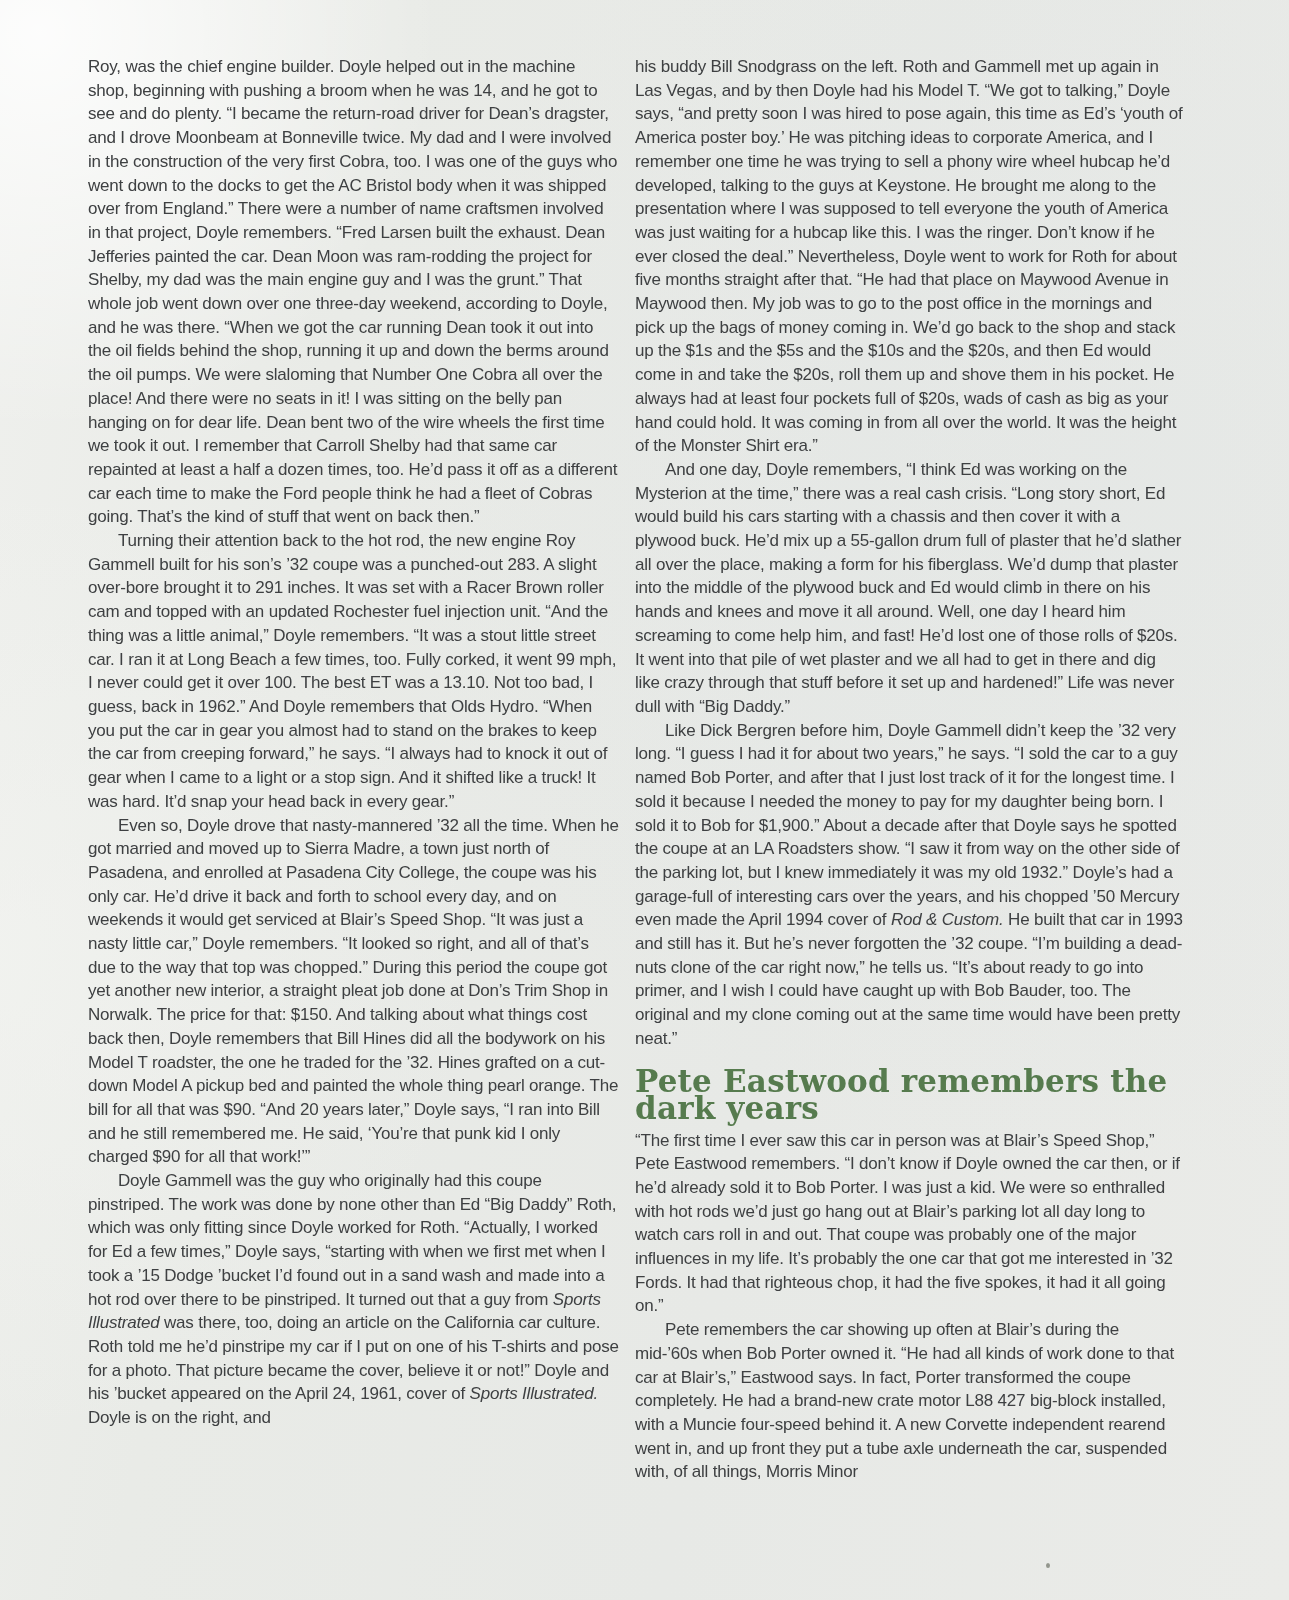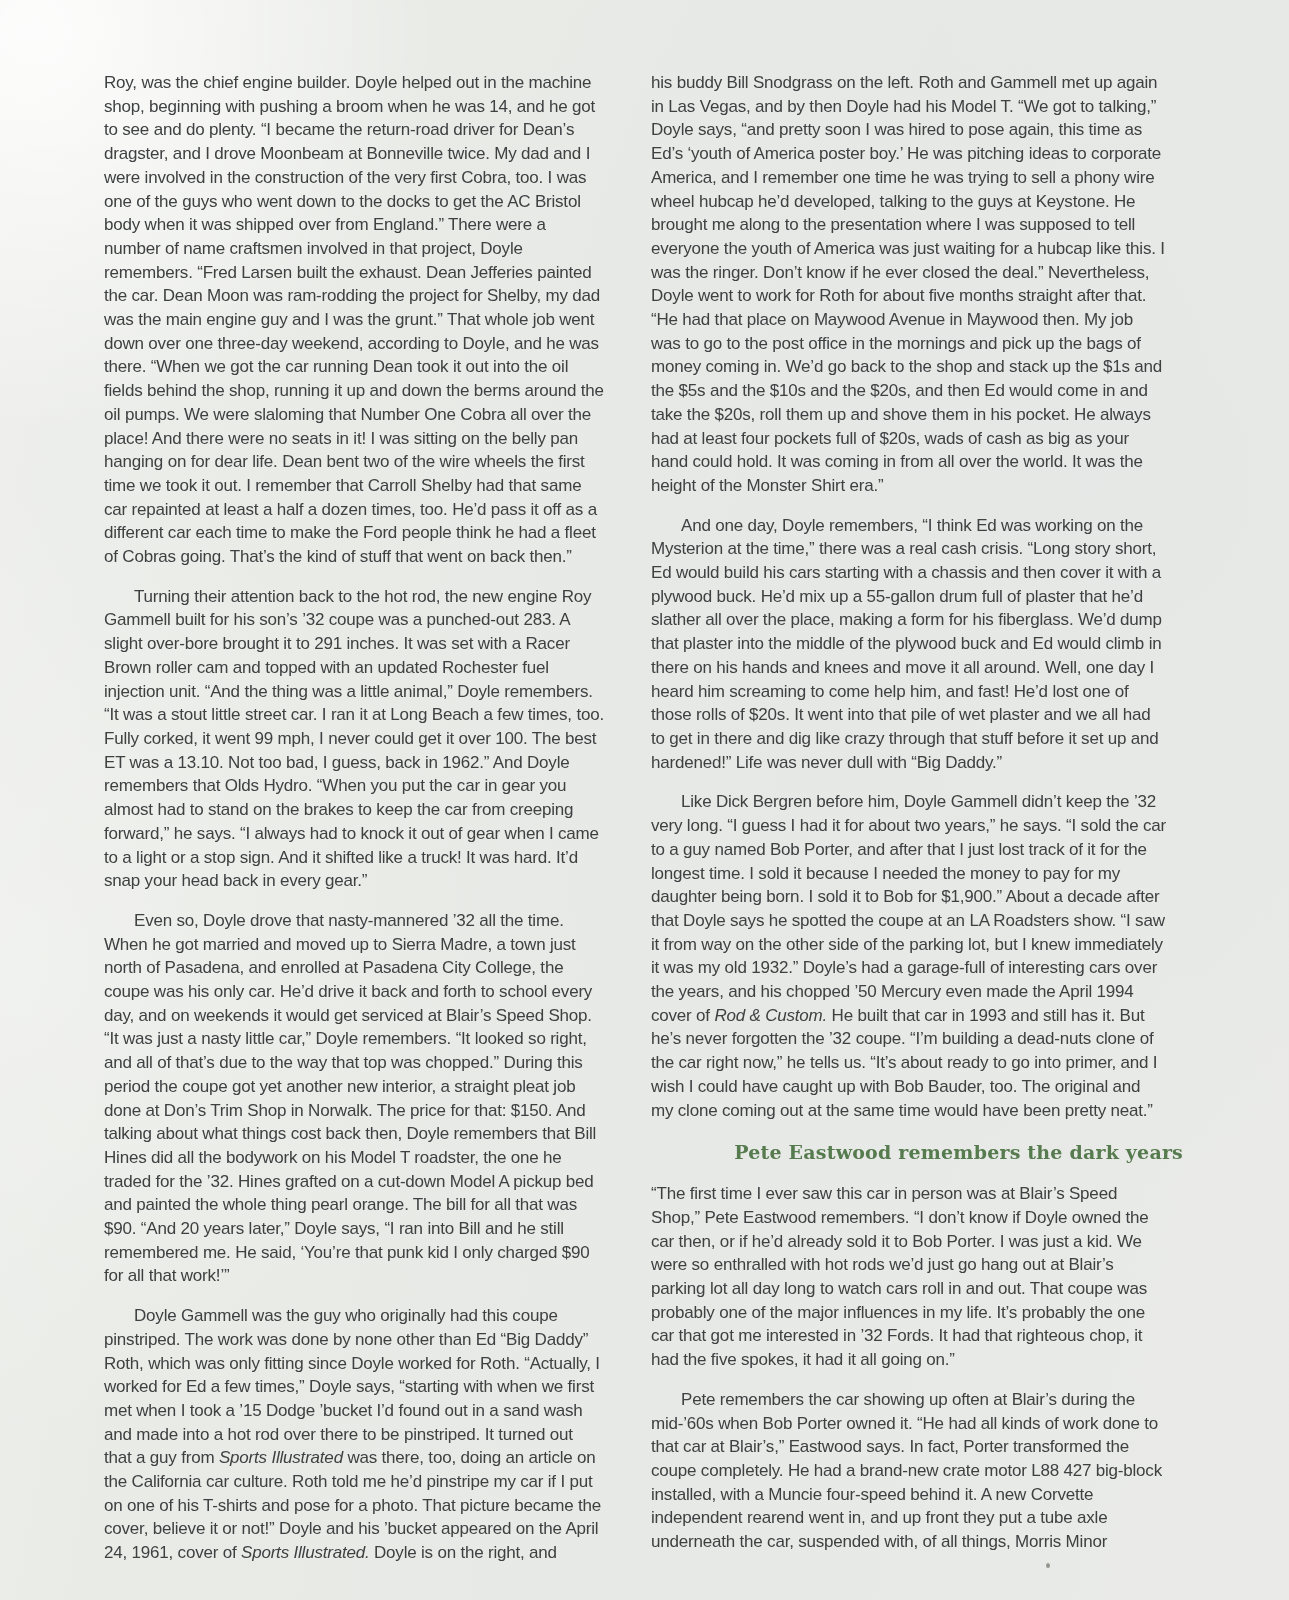--- a/index.html
+++ b/index.html
@@ -24,32 +24,31 @@
     position: absolute;
     top: 55px;
     color: #3e4042;
     font-size: 17px;
     line-height: 23.7px;
     letter-spacing: -0.2px;
     text-align: left;
   }
   .col-left  { left: 88px;  width: 532px; }
   .col-right { left: 635px; width: 548px; }
-  .para { margin: 16px; }
+  .para { margin: 0; }
   .para.indent { text-indent: 30px; }
   .para em { }
   .section-heading {
     font-family: "DejaVu Serif", "Liberation Serif", serif;
     font-weight: bold;
     color: #567b4e;
-    font-size: 19px;
+    font-size: 31px;
     line-height: 27px;
     letter-spacing: 0.2px;
     margin: 17px 0 7px 0;
-    text-align: right;
   }
   .speck {
     position: absolute;
     left: 1046px;
     top: 1563px;
     width: 4px;
     height: 5px;
     background: #75796f;
     border-radius: 50%;
     opacity: 0.75;

